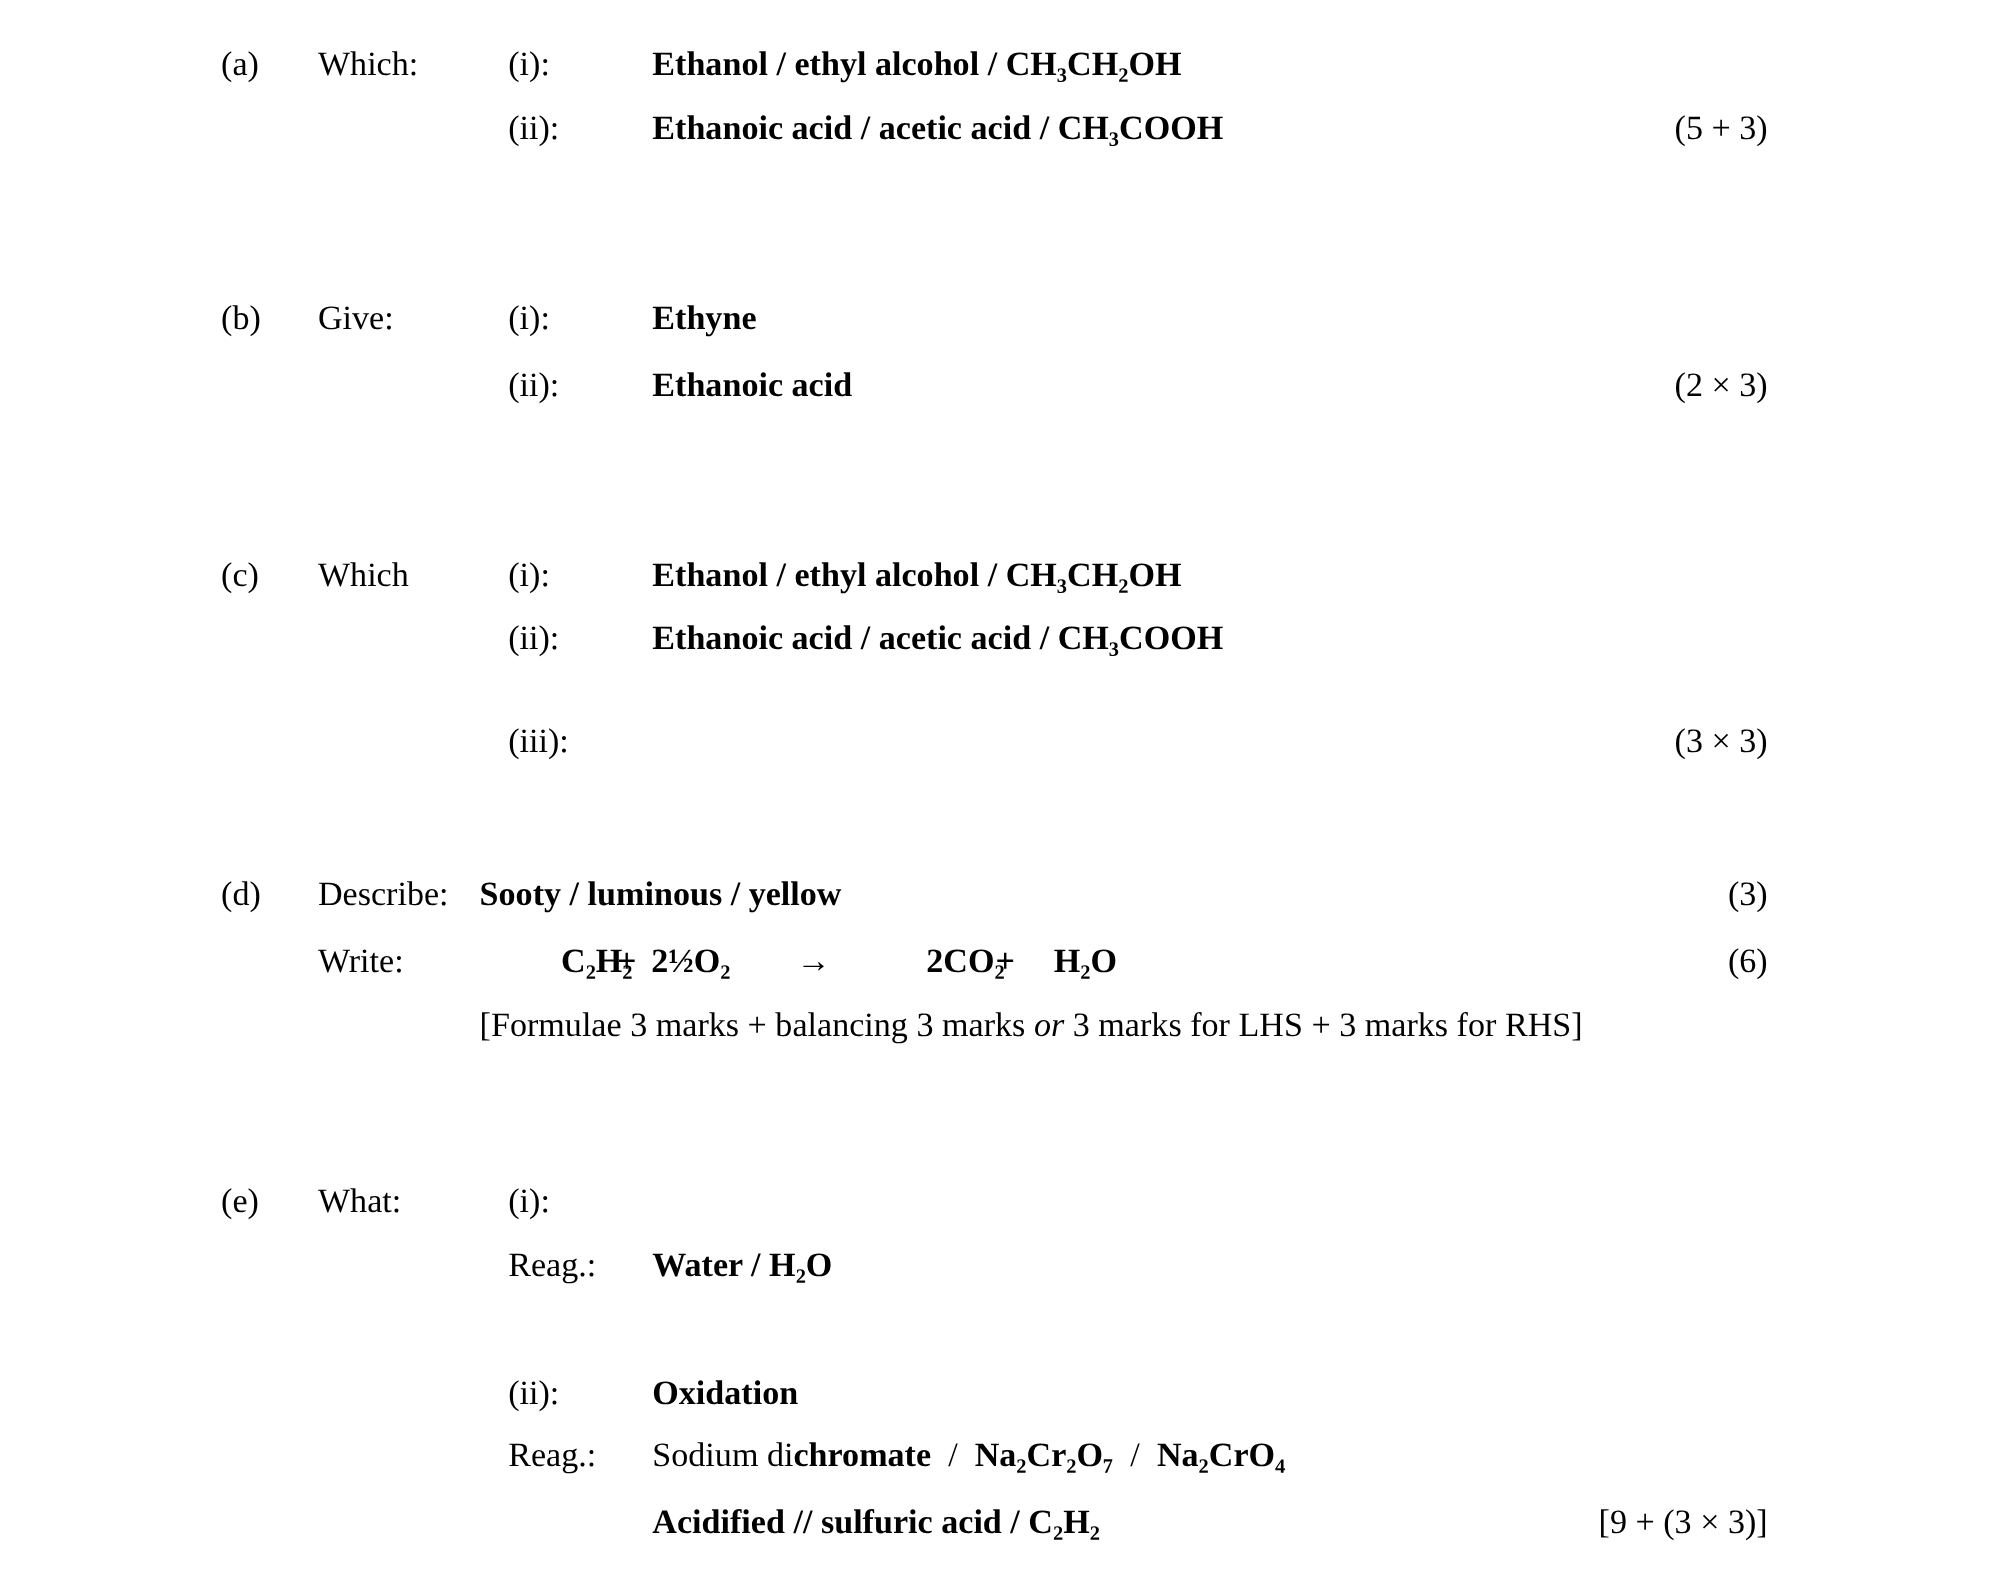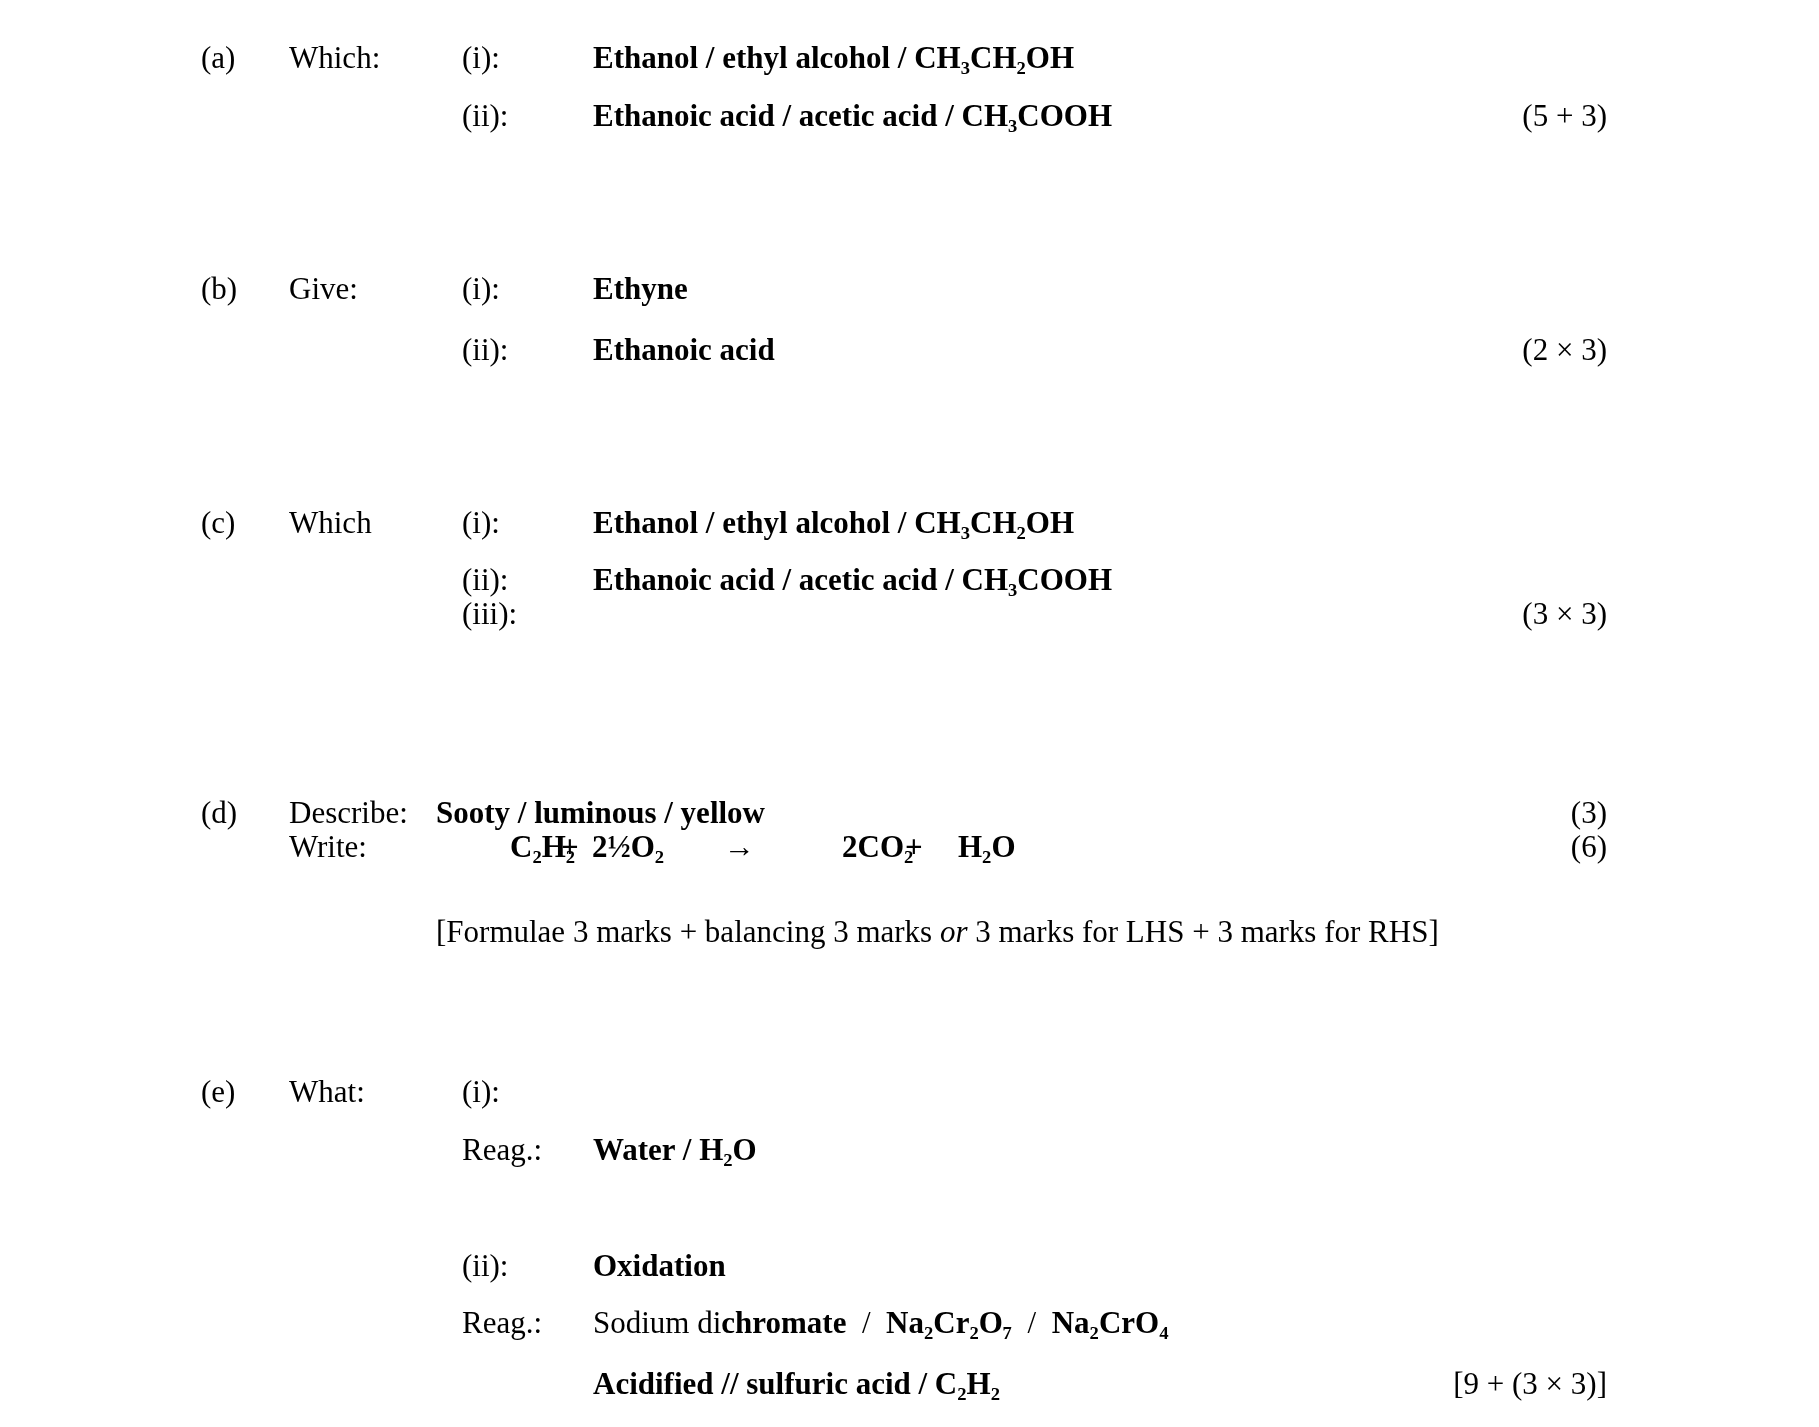--- a/index.html
+++ b/index.html
@@ -50,32 +50,32 @@
 <div class="row" style="top:503px;">
   <span class="part">(c)</span>
   <span class="verb">Which</span>
   <span class="sub">(i):</span>
   <span class="ans">Ethanol / ethyl alcohol / CH₃CH₂OH</span>
 </div>
 <div class="row" style="top:560px;">
   <span class="sub">(ii):</span>
   <span class="ans">Ethanoic acid / acetic acid / CH₃COOH</span>
 </div>
-<div class="row" style="top:594px;">
+<div class="row" style="top:654px;">
   <span class="sub">(iii):</span>
   <span class="marks">(3 × 3)</span>
 </div>
 
 <div class="row" style="top:793px;">
   <span class="part">(d)</span>
   <span class="verb">Describe:</span>
   <span class="ans-wide b">Sooty / luminous / yellow</span>
   <span class="marks">(3)</span>
 </div>
-<div class="row eq" style="top:827px;font-family:Liberation Serif, serif;">
+<div class="row eq" style="top:854px;font-family:Liberation Serif, serif;">
   <span class="verb r" style="font-weight:normal;">Write:</span>
   <span style="left:462px;margin-left:48px;">C₂H₂</span>
   <span style="left:561px;">+</span>
   <span style="left:592px;">2½O₂</span>
   <span style="left:724px;font-weight:normal;">→</span>
   <span style="left:810px;margin-left:32px;">2CO₂</span>
   <span style="left:905px;">+</span>
   <span style="left:958px;">H₂O</span>
   <span class="marks" style="font-weight:normal;">(6)</span>
 </div>

